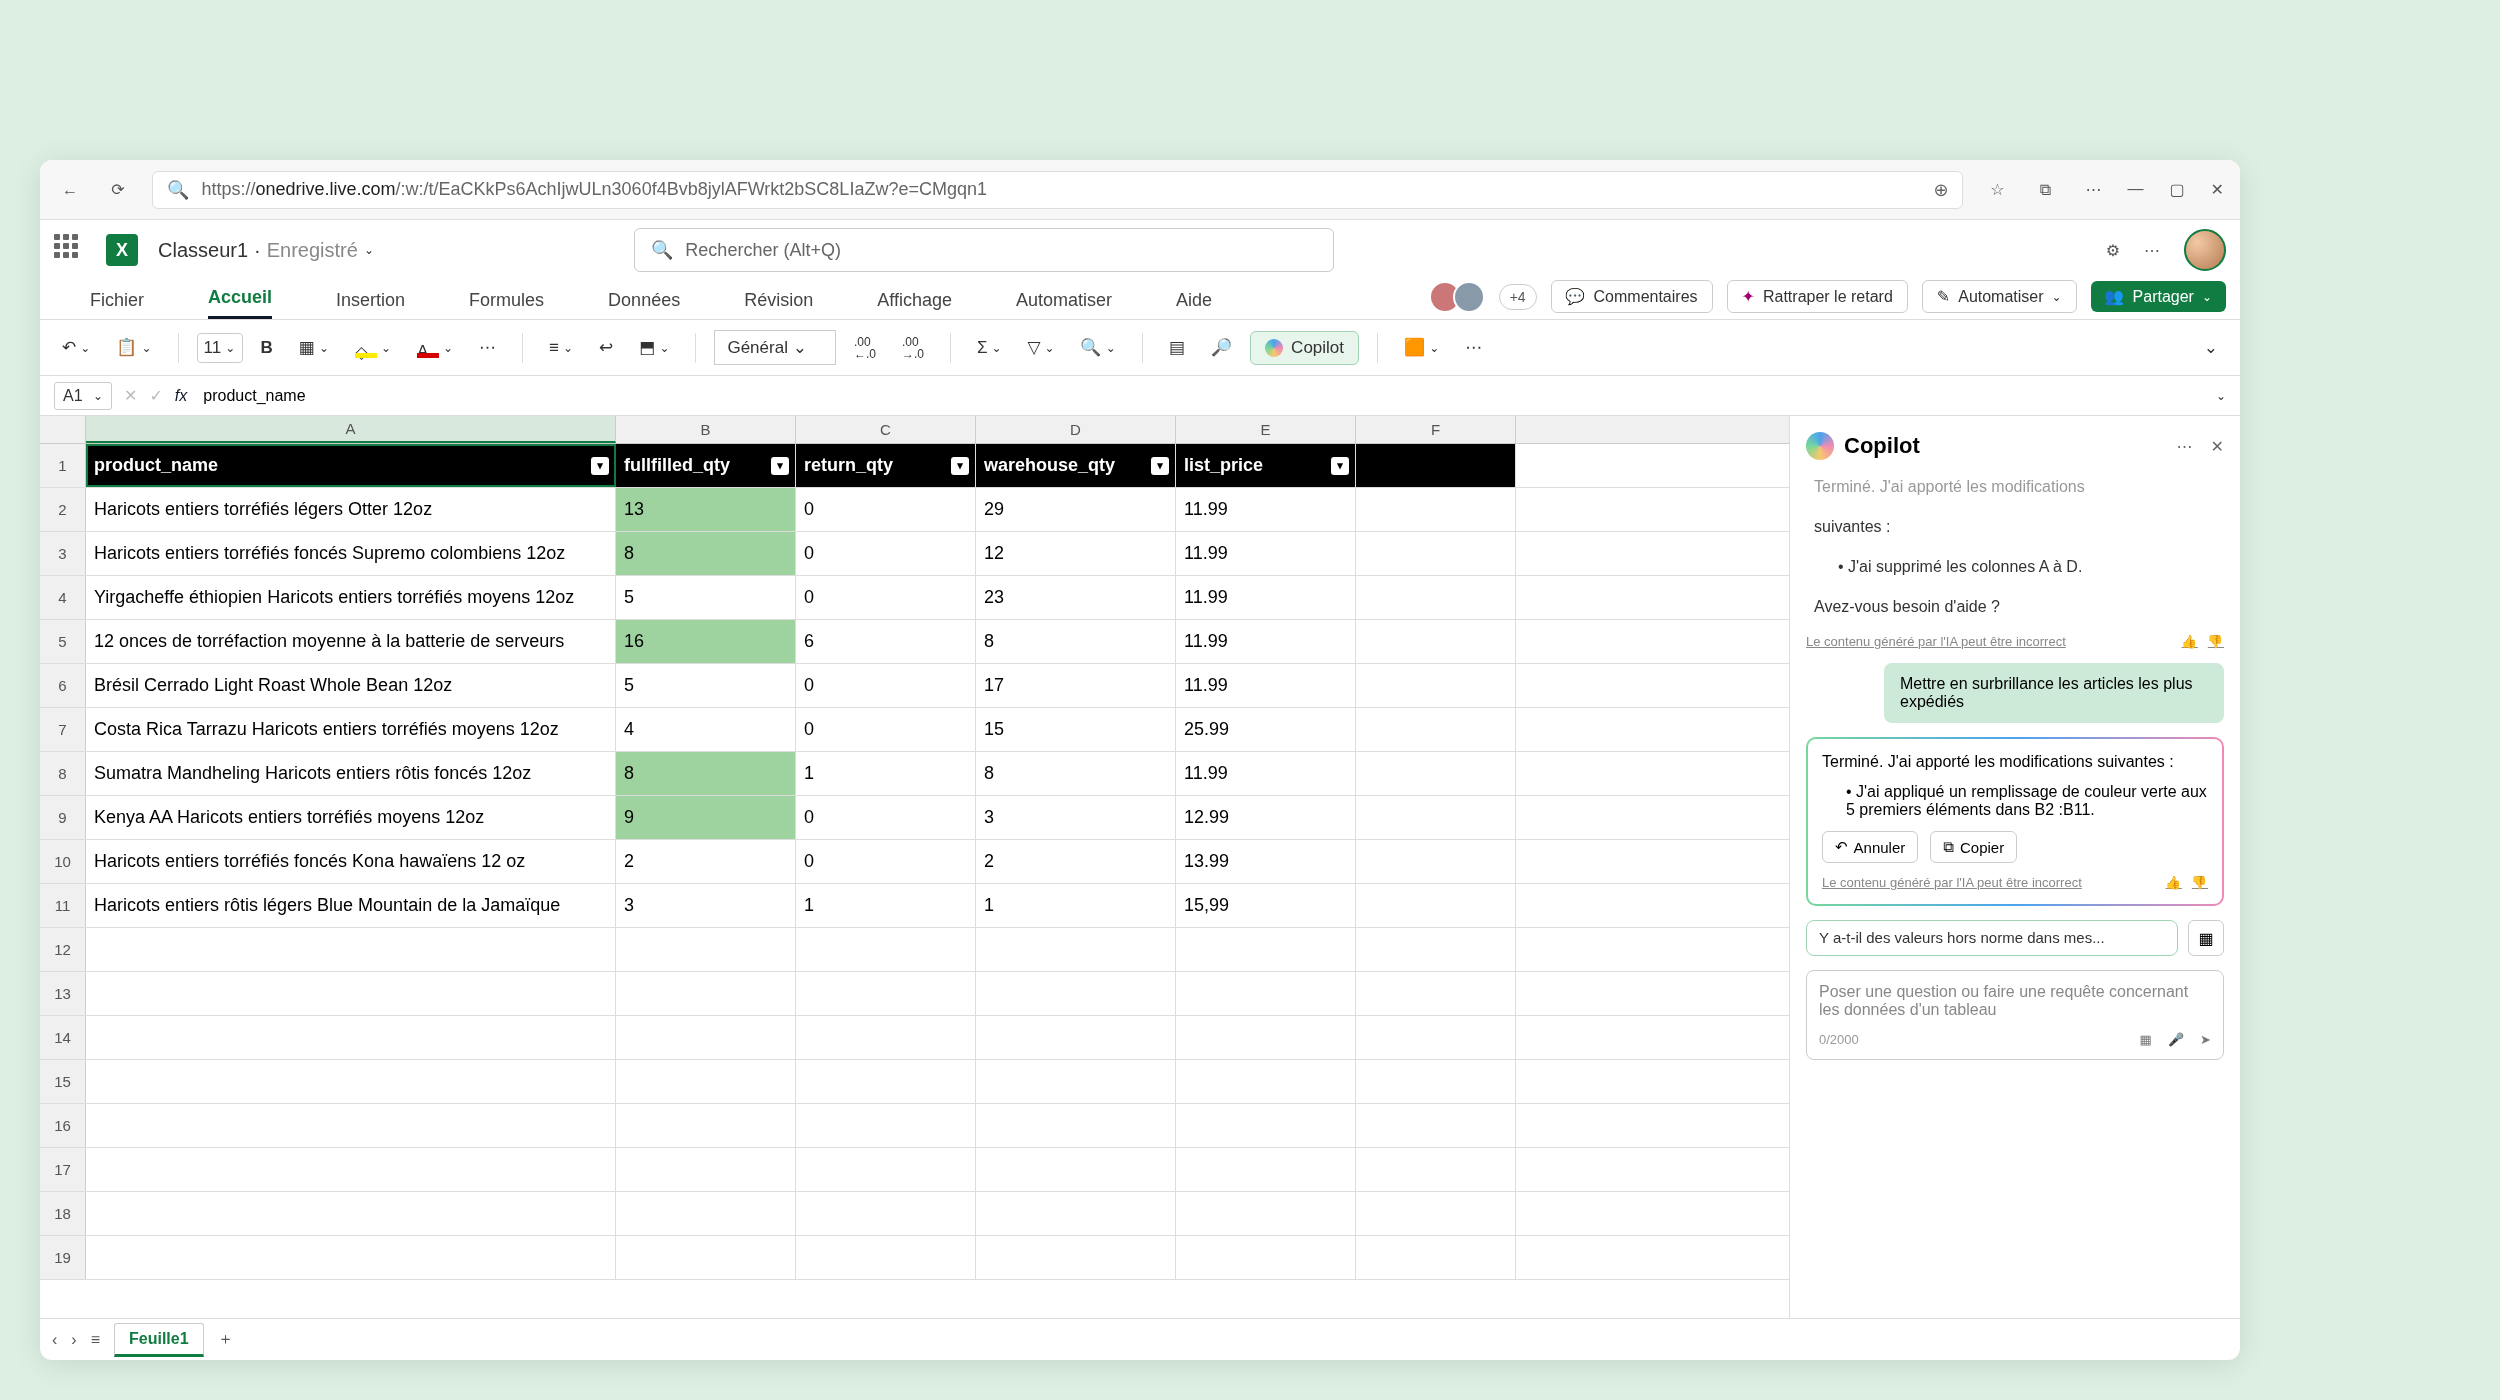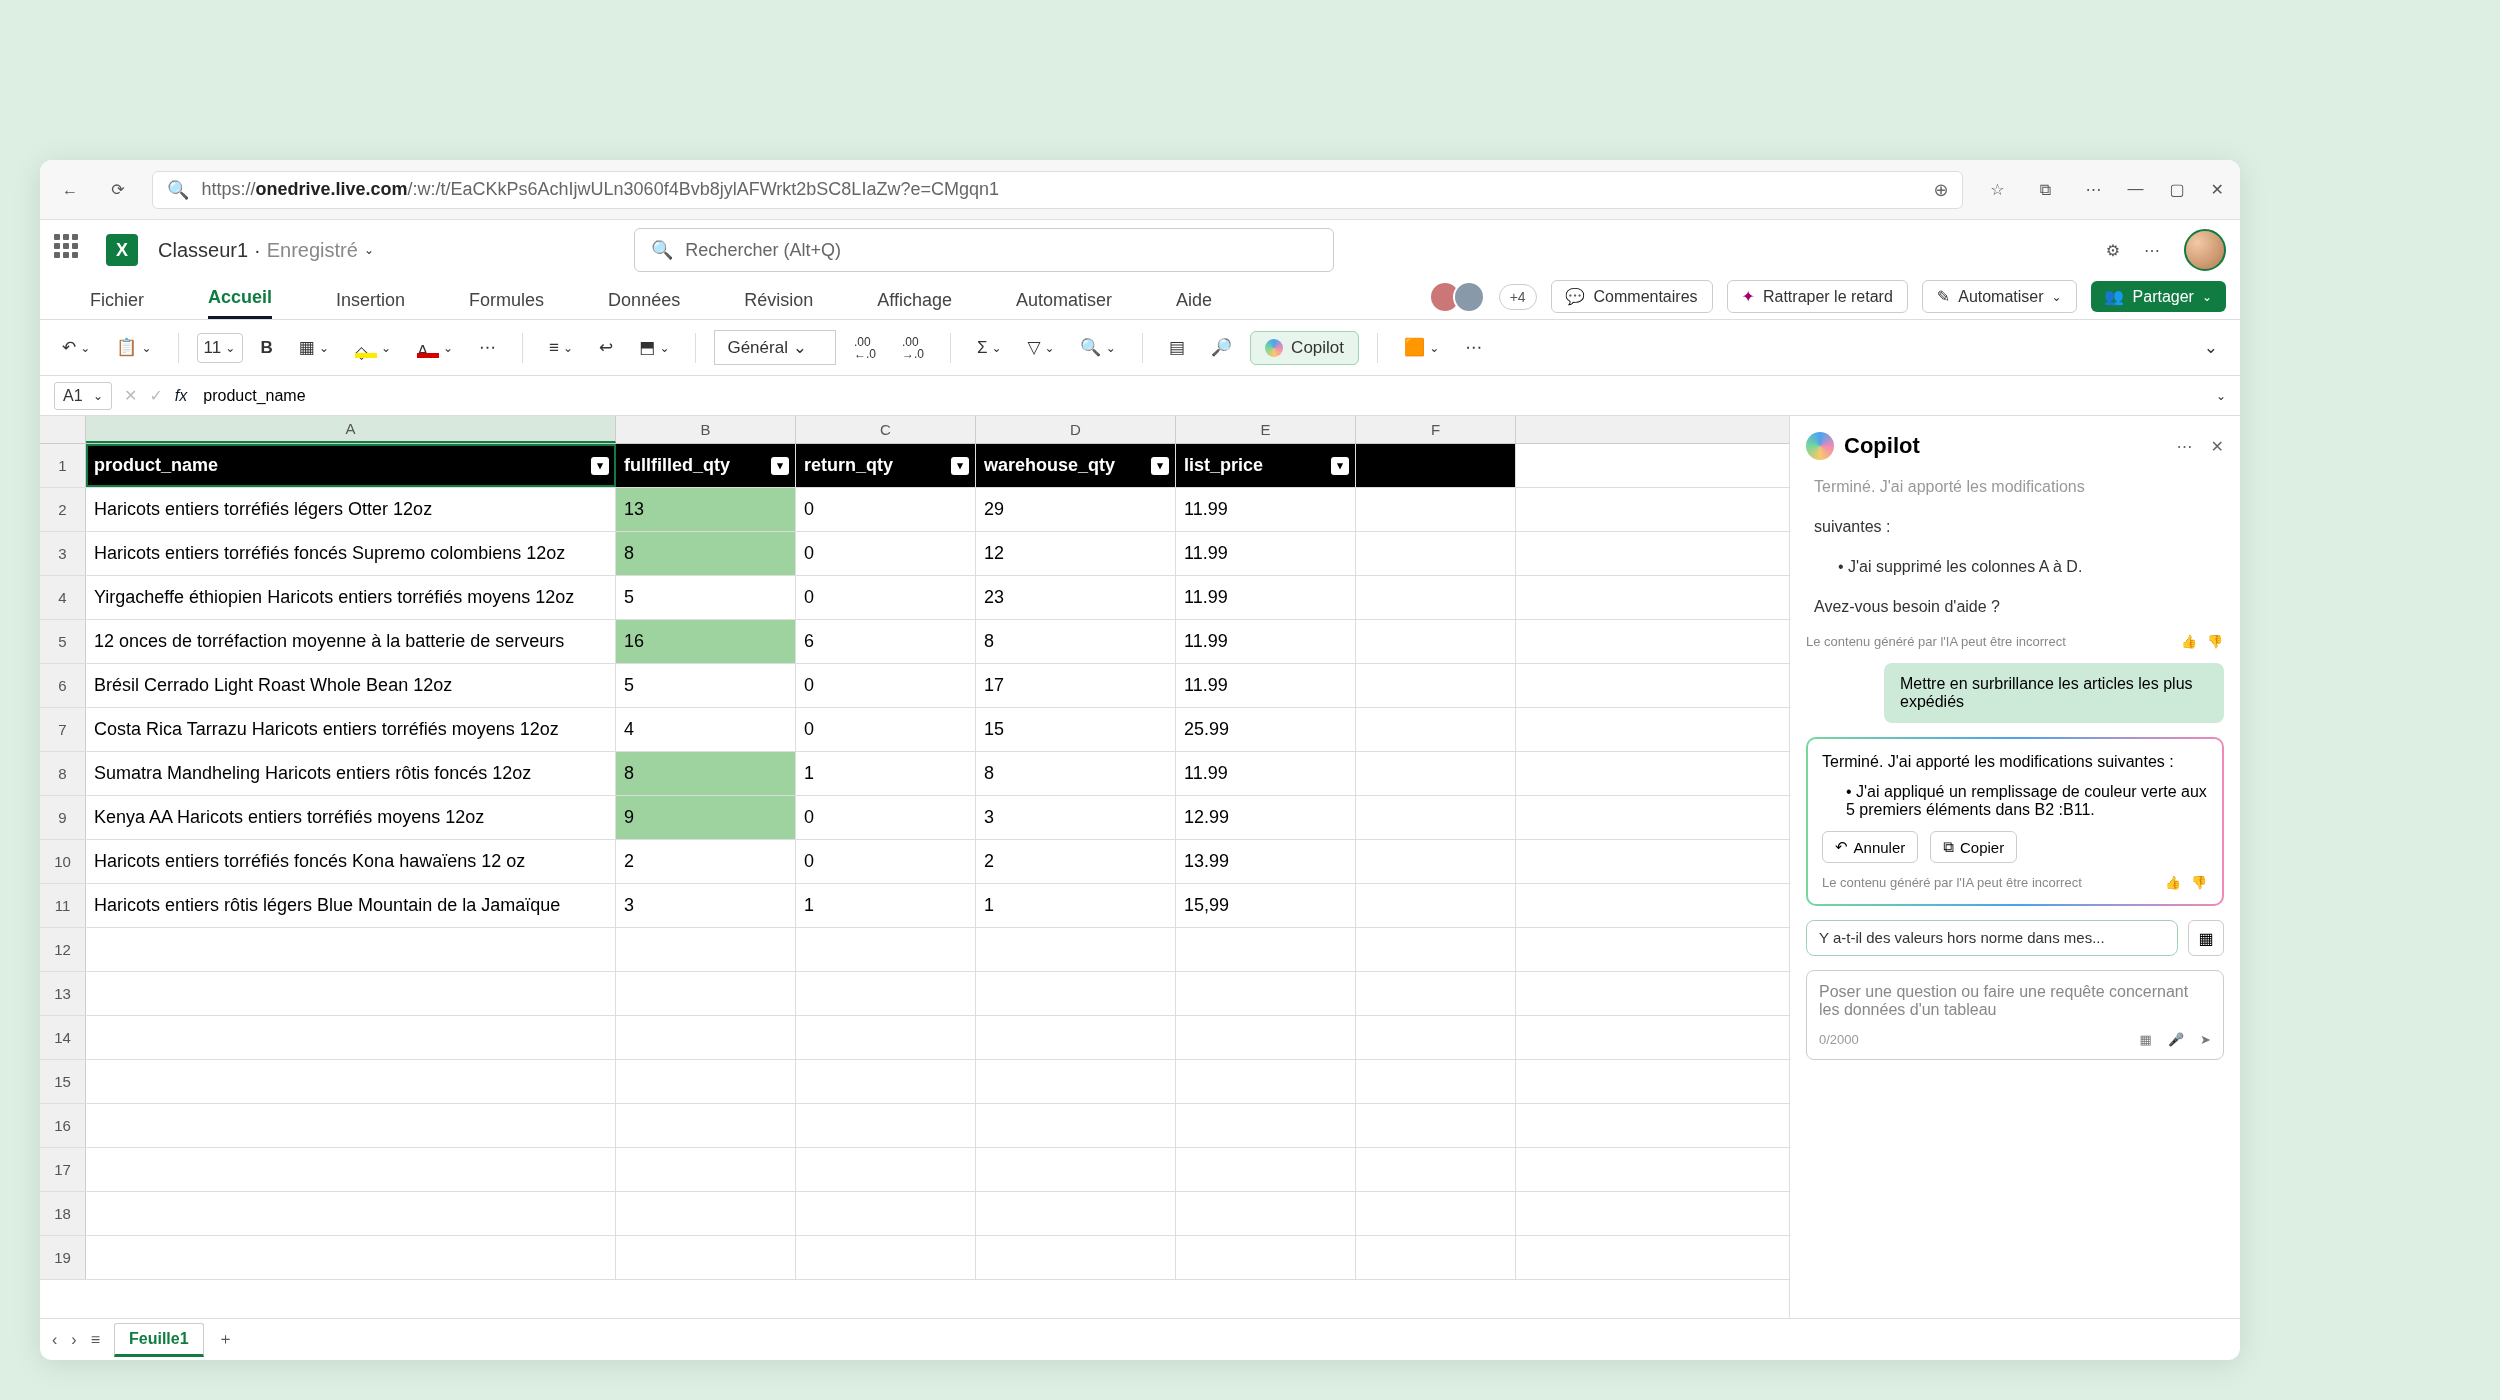--- a/index.html
+++ b/index.html
@@ -3,21 +3,21 @@
 <meta charset="utf-8">
 <style>
 * { box-sizing: border-box; margin: 0; padding: 0; font-family: "Segoe UI", Arial, sans-serif; }
 body { background: #dcefe2; width: 2500px; height: 1400px; overflow: hidden; transform-origin: top left; }
 .app-wrap { position: absolute; top: 160px; left: 40px; width: 2200px; height: 1200px; background: #fff; border-radius: 12px; box-shadow: 0 4px 30px rgba(0,0,0,0.1); display: flex; flex-direction: column; overflow: hidden; }
 
 
 .browser-bar { height: 60px; background: #f7f7f7; border-bottom: 1px solid #e0e0e0; display: flex; align-items: center; padding: 0 16px; gap: 20px; }
 .bb-btn { width: 28px; height: 28px; display:flex; align-items:center; justify-content:center; color:#555; cursor:pointer; }
 .url-box { flex: 1; height: 38px; background: #fff; border: 1px solid #ddd; border-radius: 6px; display: flex; align-items: center; padding: 0 14px; gap: 12px; font-size: 18px; color: #666; }
-.url-text b { color: #222; font-weight: 700; }
+.url-text b { color: #222; font-weight: 400; }
 .win-controls { display:flex; gap: 26px; color:#555; }
 
 
 .title-row { height: 60px; display: flex; align-items: center; padding: 0 14px; gap: 20px; }
 .waffle { width: 32px; height: 32px; display:grid; grid-template-columns:repeat(3,6px); grid-template-rows:repeat(3,6px); gap:3px; }
 .waffle span { background:#666; border-radius:1px; }
 .excel-logo { width: 32px; height: 32px; background: #107c41; border-radius: 4px; color:#fff; font-weight:bold; font-size:18px; display:flex; align-items:center; justify-content:center; }
 .doc-title { font-size: 20px; color:#333; display:flex; align-items:center; gap:6px; }
 .doc-title .saved { color:#888; }
 .search-box { margin-left: 240px; width: 700px; height: 44px; border:1px solid #ccc; border-radius:6px; display:flex; align-items:center; padding:0 16px; gap:12px; color:#666; font-size:18px; }
@@ -74,21 +74,21 @@
 .hl { background:#9ed29e; }
 
 
 .copilot-panel { width:450px; display:flex; flex-direction:column; padding:16px; gap:14px; }
 .cp-head { display:flex; align-items:center; gap:10px; }
 .cp-logo { width:28px; height:28px; border-radius:50%; background: conic-gradient(#4aa3f0,#f08ab5,#f7c96b,#77d79b,#4aa3f0); }
 .cp-title { font-size:22px; font-weight:600; }
 .cp-head-right { margin-left:auto; display:flex; gap:18px; color:#666; cursor:pointer; }
 .cp-msg { font-size:16px; color:#333; padding:4px 8px; }
 .cp-bullet { margin-left:24px; }
-.cp-disclaimer { font-size:13px; color:#888; display:flex; align-items:center; gap:10px; }
+.cp-disclaimer { font-size:13px; color:#888; display:flex; align-items:center; gap:10px;text-decoration:underline; }
 .thumbs { margin-left:auto; display:flex; gap:10px; color:#999; }
 .user-bubble { align-self:flex-end; background:#cde9d8; border-radius:8px; padding:12px 16px; font-size:16px; max-width:340px; }
 .ai-card { border:1px solid #9fd3b4; border-radius:10px; padding:14px; font-size:16px; background: linear-gradient(#fff,#fff) padding-box, linear-gradient(90deg,#77d79b,#4aa3f0,#f08ab5) border-box; border:2px solid transparent; display:flex; flex-direction:column; gap:12px; }
 .ai-actions { display:flex; gap:12px; }
 .mini-btn { border:1px solid #ccc; border-radius:6px; padding:6px 12px; font-size:15px; display:flex; align-items:center; gap:6px; cursor:pointer; background:#fff; }
 .suggest-row { display:flex; gap:10px; }
 .suggest-chip { border:1px solid #9fd3b4; border-radius:8px; padding:8px 12px; font-size:15px; color:#333; flex:1; white-space:nowrap; overflow:hidden; text-overflow:ellipsis; }
 .sq-btn { width:36px; height:36px; border:1px solid #ccc; border-radius:6px; display:flex; align-items:center; justify-content:center; }
 .input-box { border:1px solid #ccc; border-radius:8px; padding:12px; font-size:16px; color:#888; min-height:90px; display:flex; flex-direction:column; }
 .input-foot { margin-top:auto; display:flex; align-items:center; font-size:13px; color:#999; gap:14px; }

